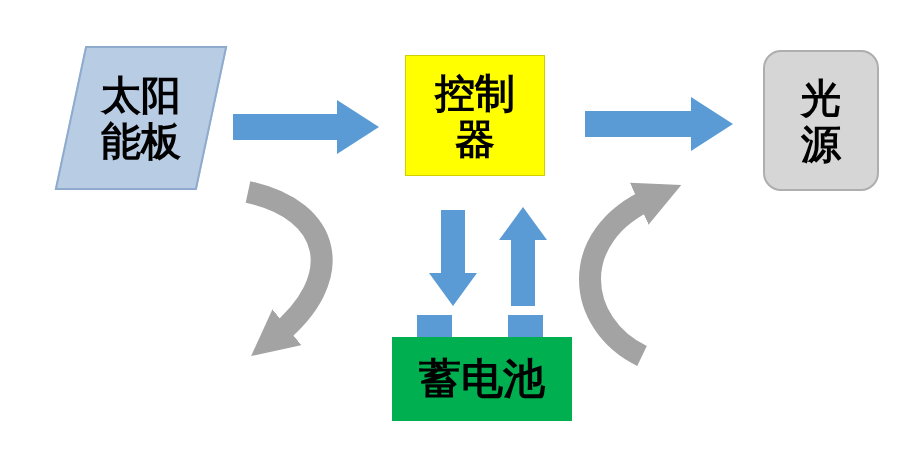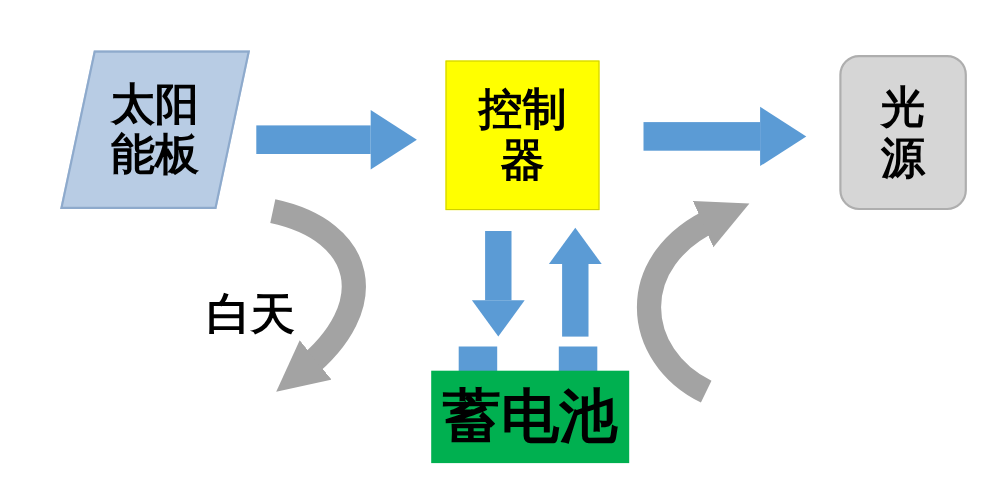--- a/index.html
+++ b/index.html
@@ -22,36 +22,36 @@
   
   #solar{
     left:70px;top:46px;width:142px;height:144px;
     background:#b8cce4;border:2px solid #8eaacc;
     transform:skewX(-12deg);
     font-size:40px;
   }
   #solar .inner{transform:skewX(12deg);white-space:pre-line;}
   
   #controller{
-    left:405px;top:55px;width:140px;height:136px;
+    left:405px;top:55px;width:140px;height:121px;
     background:#ffff00;border:1px solid #d0d000;
     font-size:40px;
   }
   
   #light{
     left:763px;top:50px;width:116px;height:141px;
     background:#d6d6d6;border:2px solid #aeaeae;
     border-radius:18px;
     font-size:40px;
   }
   
   #battery{
     left:392px;top:337px;width:180px;height:84px;
     background:#00b050;
-    font-size:53px;
+    font-size:42px;
   }
   .battery-tab{
     position:absolute;top:315px;width:35px;height:24px;
     background:#5b9bd5;
   }
   #battery-tab-left{left:417px;}
   #battery-tab-right{left:508px;}
 
   
   .harrow,.varrow{position:absolute;}
@@ -140,15 +140,14 @@
   <div id="arrow-ctrl-batt" class="varrow">
     <div class="shaft"></div>
     <div class="head"></div>
   </div>
 
   <div id="arrow-batt-ctrl" class="varrow">
     <div class="head"></div>
     <div class="shaft"></div>
   </div>
 
-  <div id="label-daytime" class="side-label">白天</div>
 
 </div>
 
 </body></html>

